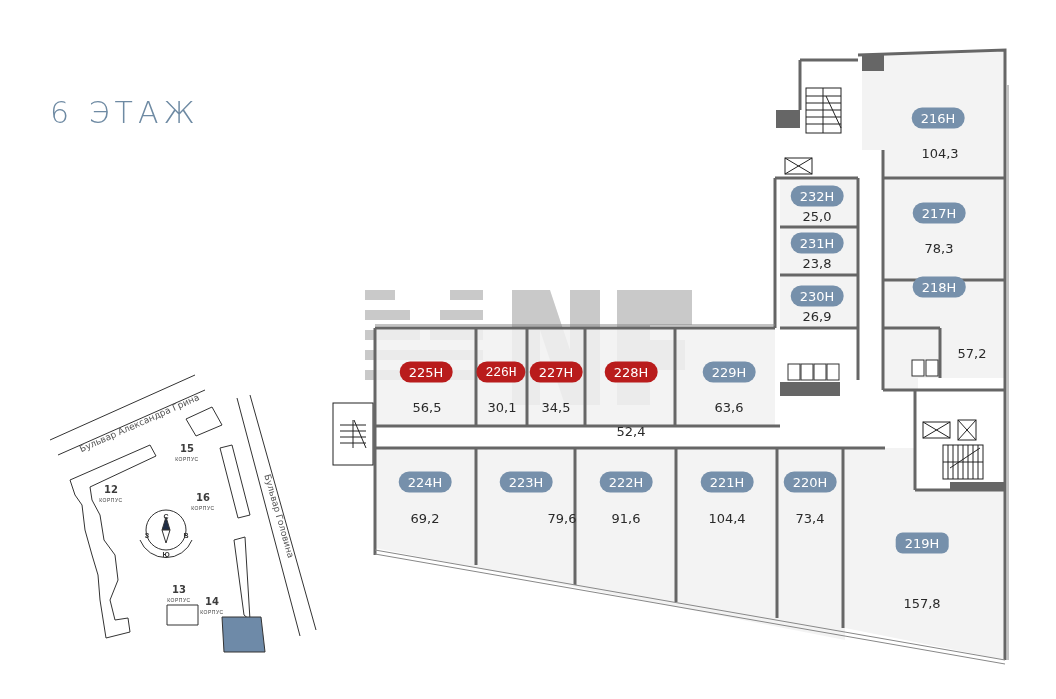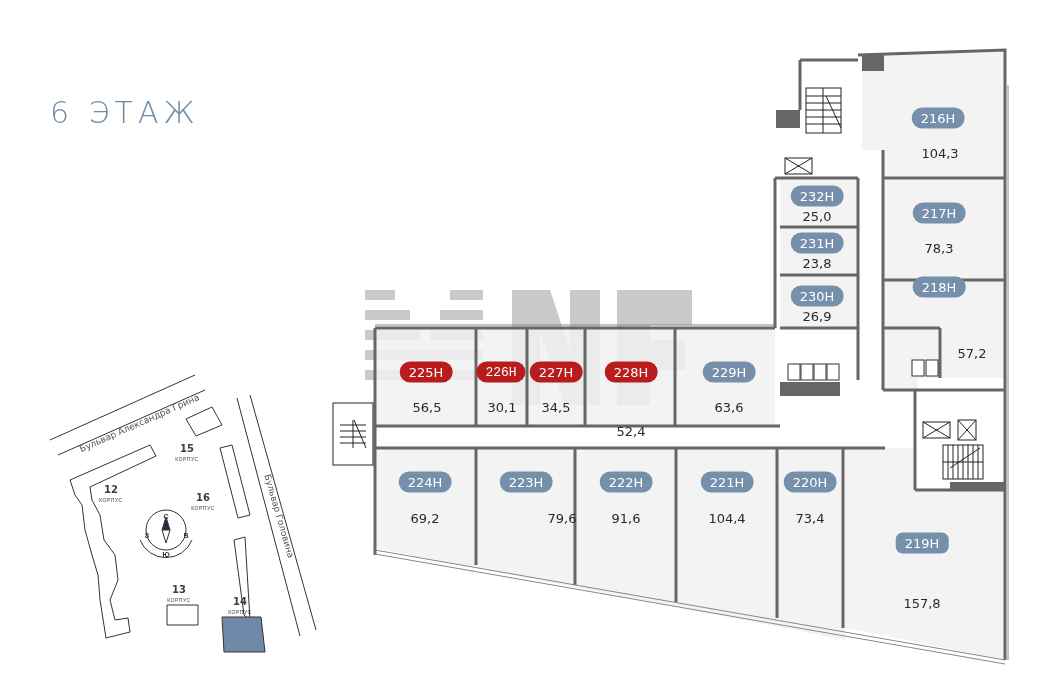--- a/index.html
+++ b/index.html
@@ -212,21 +212,21 @@
 <div class="street" style="left:272px;top:473px;transform:rotate(74deg);">Бульвар Головина</div>
 
 <div class="map-label" style="left:111px;top:492px;">
   <span class="num">12</span>
     <span class="sub">КОРПУС</span>
 </div>
 <div class="map-label" style="left:179px;top:592px;">
   <span class="num">13</span>
     <span class="sub">КОРПУС</span>
 </div>
-<div class="map-label" style="left:240px;top:604px;text-align:center;">
+<div class="map-label" style="left:212px;top:604px;text-align:center;">
   <span class="num">14</span>
     <span class="sub">КОРПУС</span>
 </div>
 <div class="map-label" style="left:187px;top:451px;">
   <span class="num">15</span>
     <span class="sub">КОРПУС</span>
 </div>
 <div class="map-label" style="left:203px;top:500px;">
   <span class="num">16</span>
     <span class="sub">КОРПУС</span>

